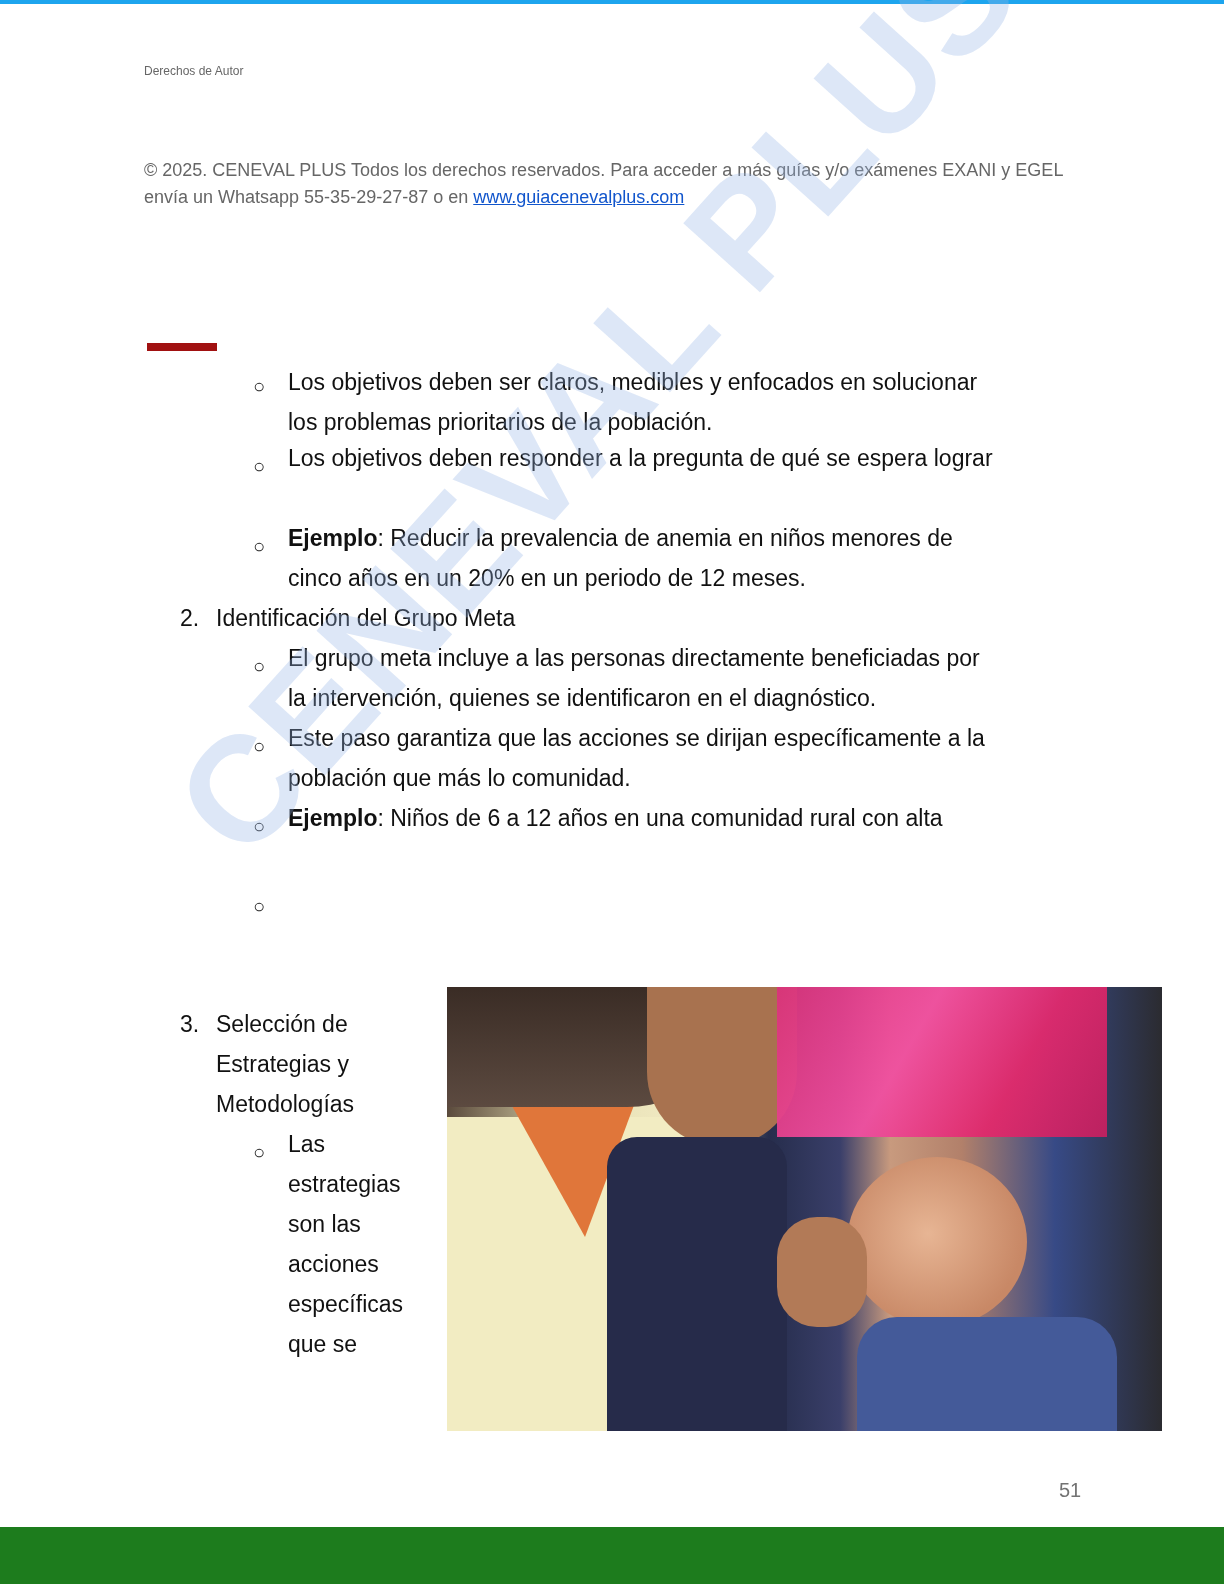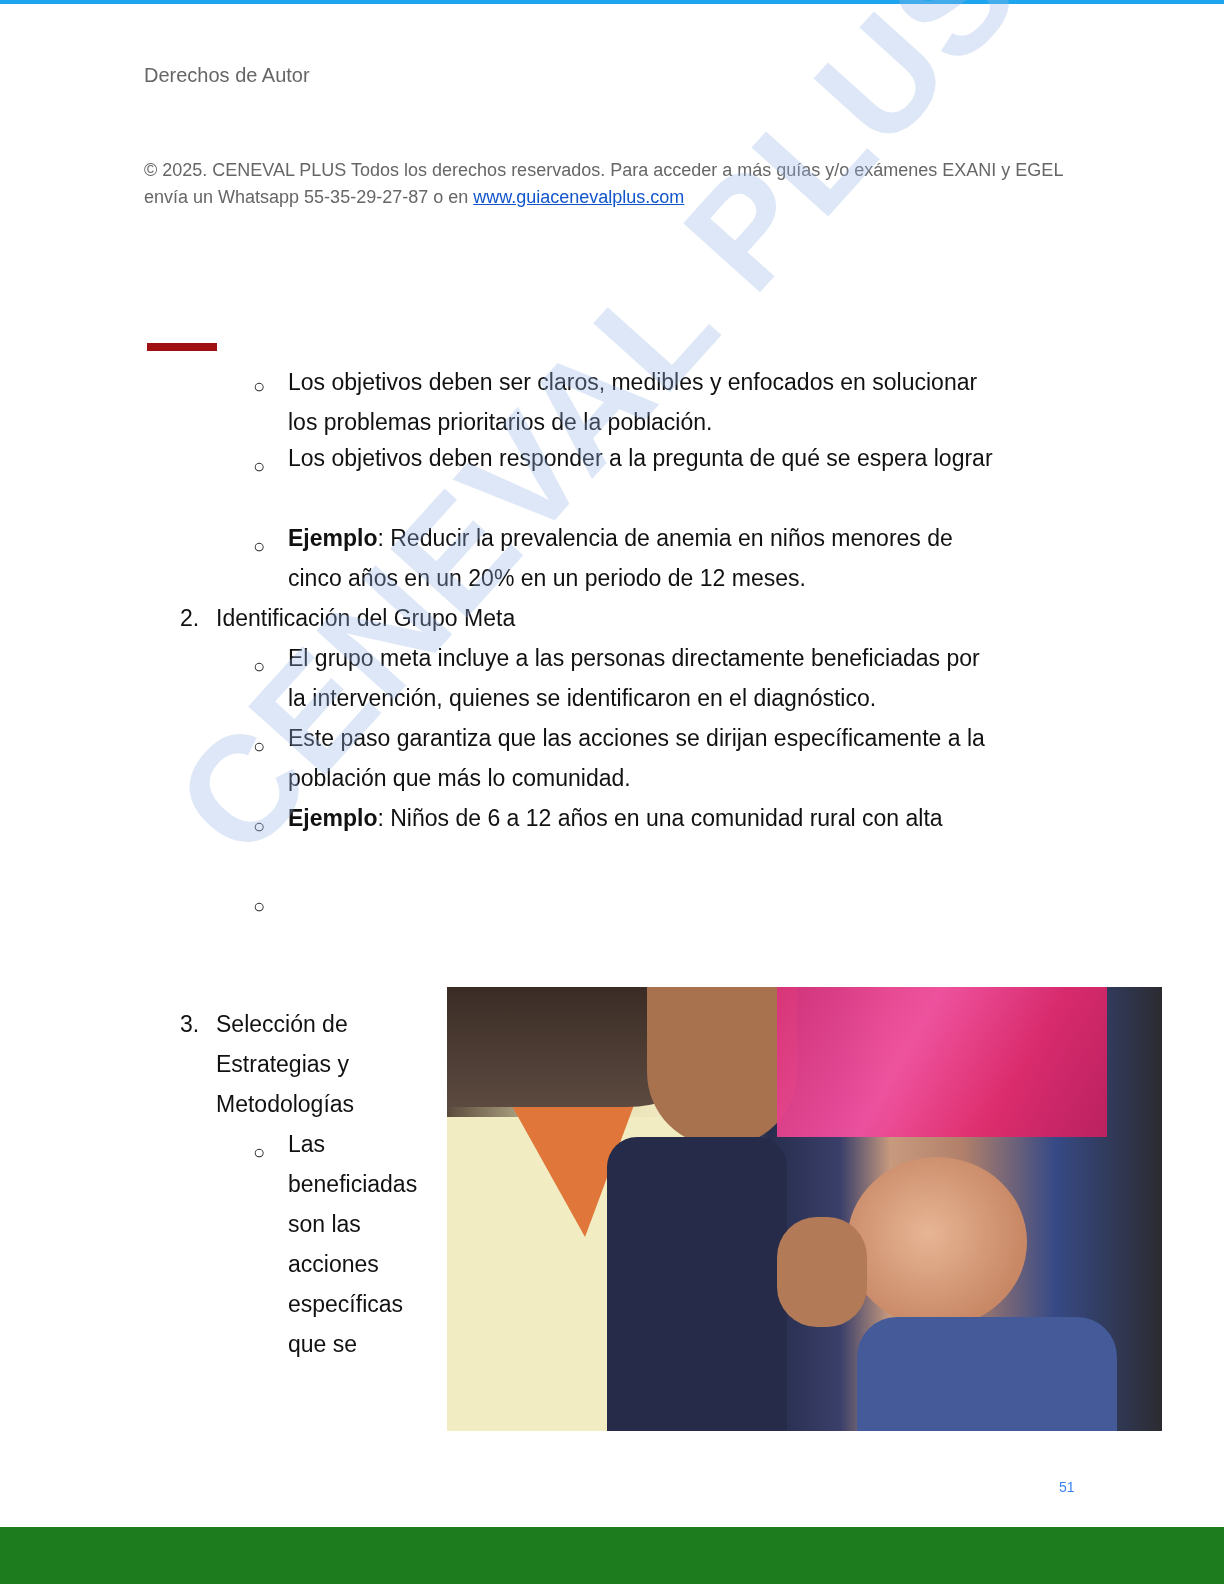--- a/index.html
+++ b/index.html
@@ -2,21 +2,21 @@
 <html><head>
 <meta charset="utf-8">
 <style>
   html, body { margin: 0; padding: 0; }
   body {
     width: 1224px; height: 1584px; position: relative; overflow: hidden;
     background: #ffffff; font-family: "Liberation Sans", sans-serif; color: #111;
   }
   .top-bar { position: absolute; left: 0; top: 0; width: 1224px; height: 4px; background: #1da5ee; }
   .bottom-bar { position: absolute; left: 0; top: 1527px; width: 1224px; height: 57px; background: #1d7c1d; }
-  .header-title { position: absolute; left: 144px; top: 64px; font-size: 20px; color: #666; }
+  .header-title { position: absolute; left: 144px; top: 64px; font-size: 12px; color: #666; }
   .copyright { position: absolute; left: 144px; top: 157px; width: 940px; font-size: 18px; line-height: 27px; color: #666; }
   .copyright a { color: #1155cc; text-decoration: underline; }
   .accent-rule { position: absolute; left: 147px; top: 343px; width: 70px; height: 8px; background: #a11111; }
 
   .body-text { font-size: 23px; line-height: 40px; color: #111; }
   .sub-item { position: absolute; left: 288px; width: 800px; }
   .sub-bullet { position: absolute; left: 253px; font-size: 20px; color: #222; }
   .num-item { position: absolute; left: 180px; }
   .num-label { position: absolute; left: 216px; font-weight: normal; }
   b { font-weight: bold; }
@@ -33,21 +33,21 @@
   .photo .shirt { position: absolute; left: 0; top: 130px; width: 240px; height: 314px; background: #f2ecc2; }
   .photo .collar { position: absolute; left: 60px; top: 110px; width: 130px; height: 140px; background: #e0763a; clip-path: polygon(0 0,100% 0,60% 100%); }
   .photo .pad { position: absolute; left: 160px; top: 150px; width: 180px; height: 294px; background: #262b4a; border-radius: 30px 30px 0 0; }
   .photo .hand { position: absolute; left: 330px; top: 230px; width: 90px; height: 110px; background: #b27a57; border-radius: 40px; }
 
   .watermark {
     position: absolute; left: 150px; top: 780px; transform: rotate(-48deg); transform-origin: left top;
     font-size: 150px; font-weight: bold; color: rgba(150,180,230,0.32); white-space: nowrap; letter-spacing: 2px;
     pointer-events: none; line-height: 1;
   }
-  .page-number { position: absolute; left: 1059px; top: 1479px; font-size: 14px; color: #3b82f6; text-align: center; }
+  .page-number { position: absolute; left: 1059px; top: 1479px; font-size: 20px; color: #737373; text-align: center; }
 </style>
 </head>
 <body>
 
 <div class="top-bar"></div>
 
 <div class="header-title">Derechos de Autor</div>
 
 <div class="copyright">
   <span>© 2025. CENEVAL PLUS  Todos los derechos reservados. Para acceder a más guías y/o exámenes EXANI y EGEL envía un Whatsapp 55-35-29-27-87  o en </span><a>www.guiacenevalplus.com</a>
@@ -101,21 +101,21 @@
 <div class="body-text">
   <span class="num-item" style="top:1004px">3.</span>
   <div class="num-label" style="top:1004px">
     <div>Selección de</div>
     <div>Estrategias y</div>
     <div>Metodologías</div>
   </div>
   <span class="sub-bullet" style="top:1132px">○</span>
   <div class="sub-item" style="top:1124px; width:150px">
     <div>Las</div>
-    <div>beneficiadas</div>
+    <div>estrategias</div>
     <div>son las</div>
     <div>acciones</div>
     <div>específicas</div>
     <div>que se</div>
   </div>
 </div>
 
 <div class="photo" title="Mujer alimentando a un bebé con una cuchara">
   <div class="shirt"></div>
   <div class="collar"></div>

